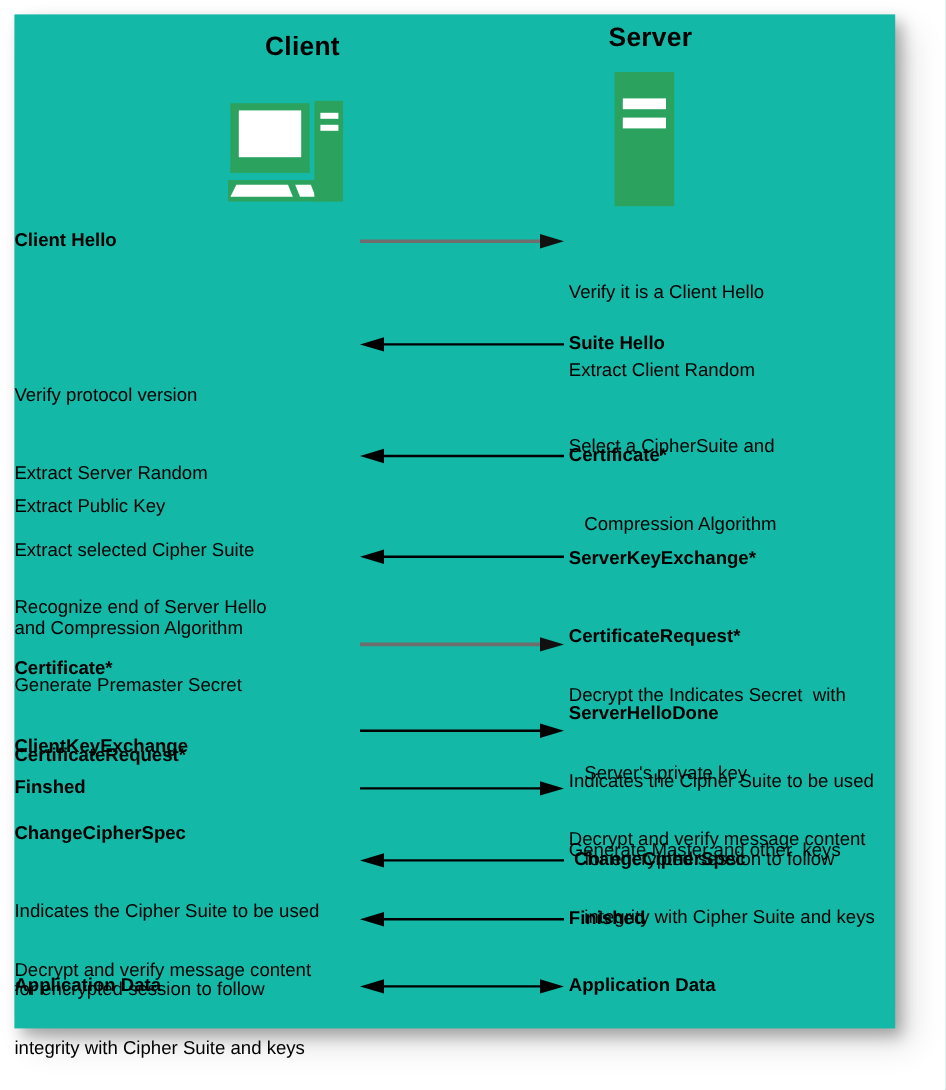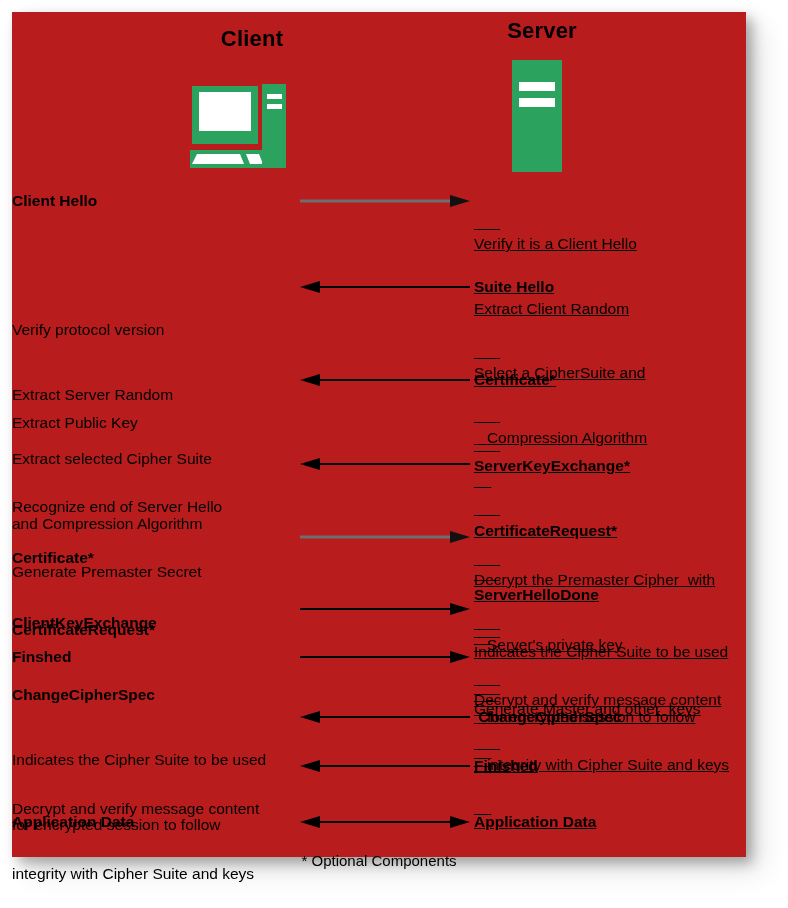--- a/index.html
+++ b/index.html
@@ -14,21 +14,21 @@
     font-family: "Liberation Sans", sans-serif;
     overflow: hidden;
   }
 
   #diagram-frame {
     position: absolute;
     left: 12px;
     top: 12px;
     width: 734px;
     height: 845px;
-    background: #b91c1c;
+    background: #14b8a6;
     box-shadow: 6px 6px 12px rgba(0,0,0,0.30),
                 14px 14px 26px rgba(0,0,0,0.12);
   }
 
   
   .party-title {
     position: absolute;
     font-size: 22px;
     font-weight: bold;
     color: #000000;
@@ -57,21 +57,20 @@
   }
   .col-right {
     position: absolute;
     left: 462px;
     width: 272px;
     text-align: left;
     color: #000000;
     font-size: 15.5px;
     line-height: 21.5px;
     white-space: pre;
-    text-decoration: underline;
   }
   .bold { font-weight: bold; }
 
   
   .arrow { position: absolute; left: 288px; width: 170px; height: 14px; }
 
   
   #footnote {
     position: absolute;
     left: 0;
@@ -190,21 +189,21 @@
       <div>Certificate*</div>
       <div>ClientKeyExchange</div>
     </div>
     <div class="arrow" style="top:26px">
       <svg viewBox="0 0 170 14" width="170" height="14" aria-hidden="true">
         <line x1="0" y1="7" x2="156" y2="7" stroke="#6E6E6E" stroke-width="3"></line>
         <polygon points="150,1 170,7 150,13" fill="#111111"></polygon>
       </svg>
     </div>
     <div class="col-right" style="top:22px">
-      <div>Decrypt the Premaster Cipher  with</div>
+      <div>Decrypt the Indicates Secret  with</div>
       <div>   Server's private key</div>
       <div>Generate Master and other  keys</div>
     </div>
   </div>
 
   <div class="row" style="top:564px">
     <div class="col-left bold">
       <div>CertificateRequest*</div>
       <div>ChangeCipherSpec</div>
     </div>
@@ -267,15 +266,14 @@
     <div class="arrow" style="top:4px">
       <svg viewBox="0 0 170 14" width="170" height="14" aria-hidden="true">
         <line x1="14" y1="7" x2="156" y2="7" stroke="#000000" stroke-width="2"></line>
         <polygon points="20,1 0,7 20,13" fill="#000000"></polygon>
         <polygon points="150,1 170,7 150,13" fill="#000000"></polygon>
       </svg>
     </div>
     <div class="col-right bold"><span>Application Data</span></div>
   </div>
 
-  <div id="footnote">* Optional Components</div>
 
 </div>
 
 </body></html>

